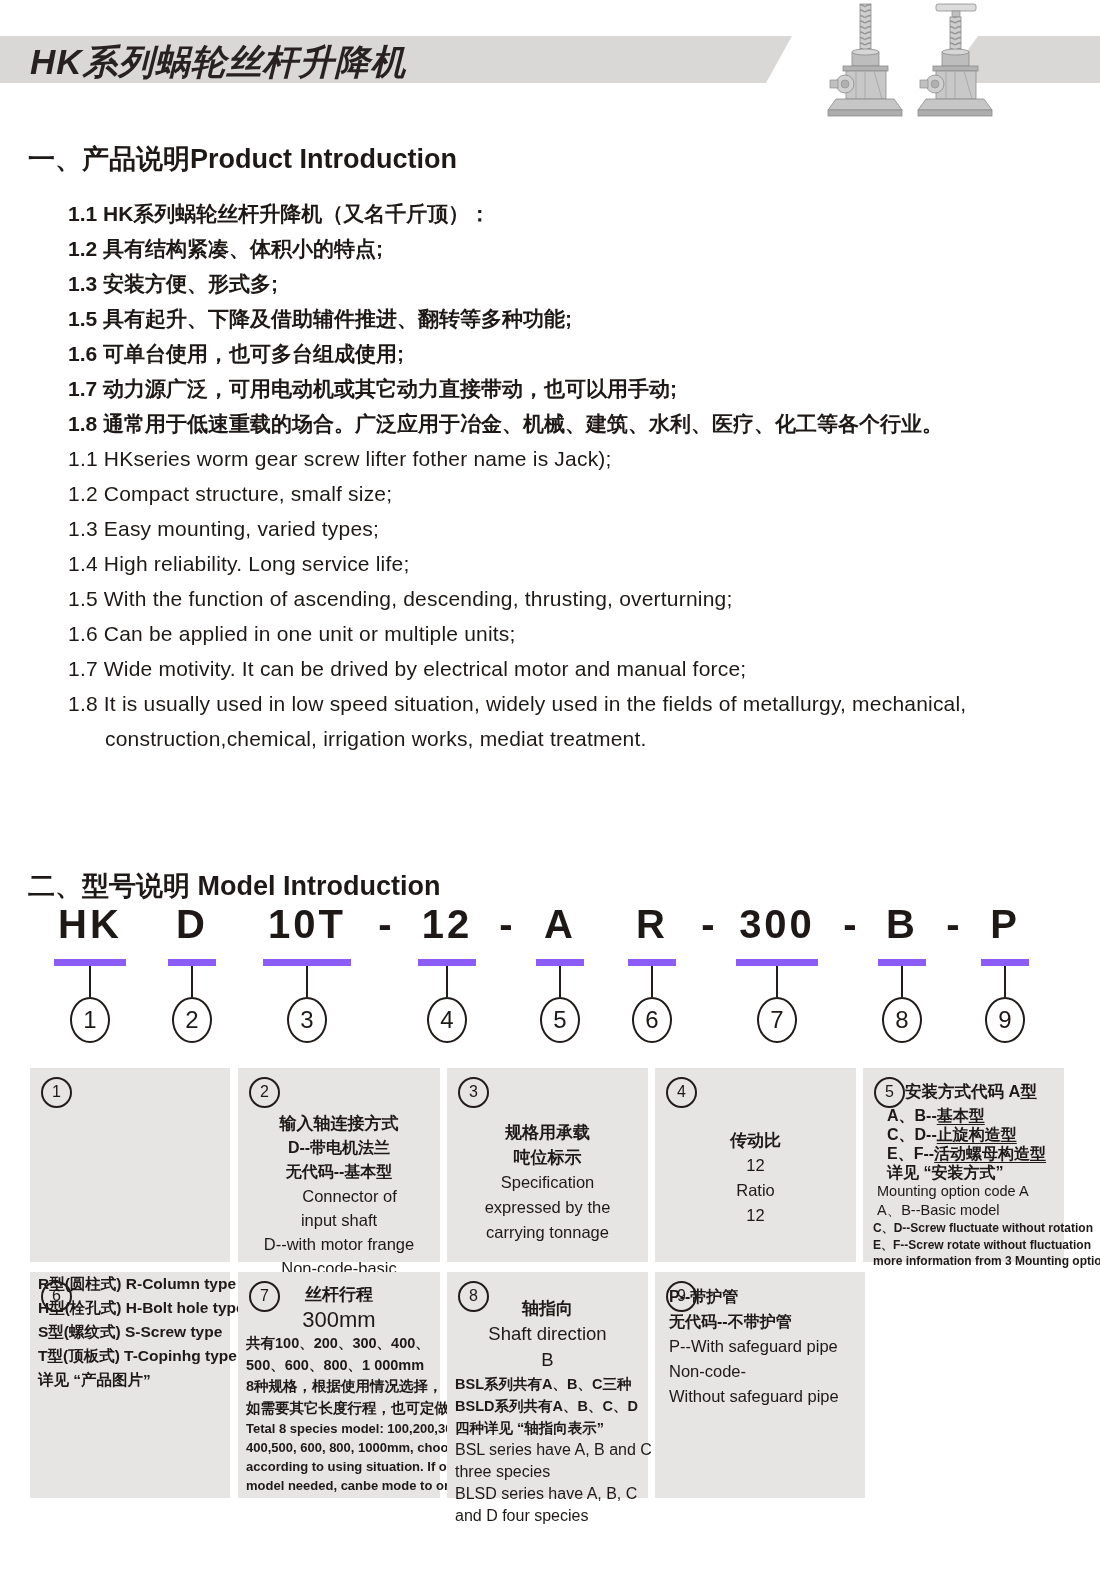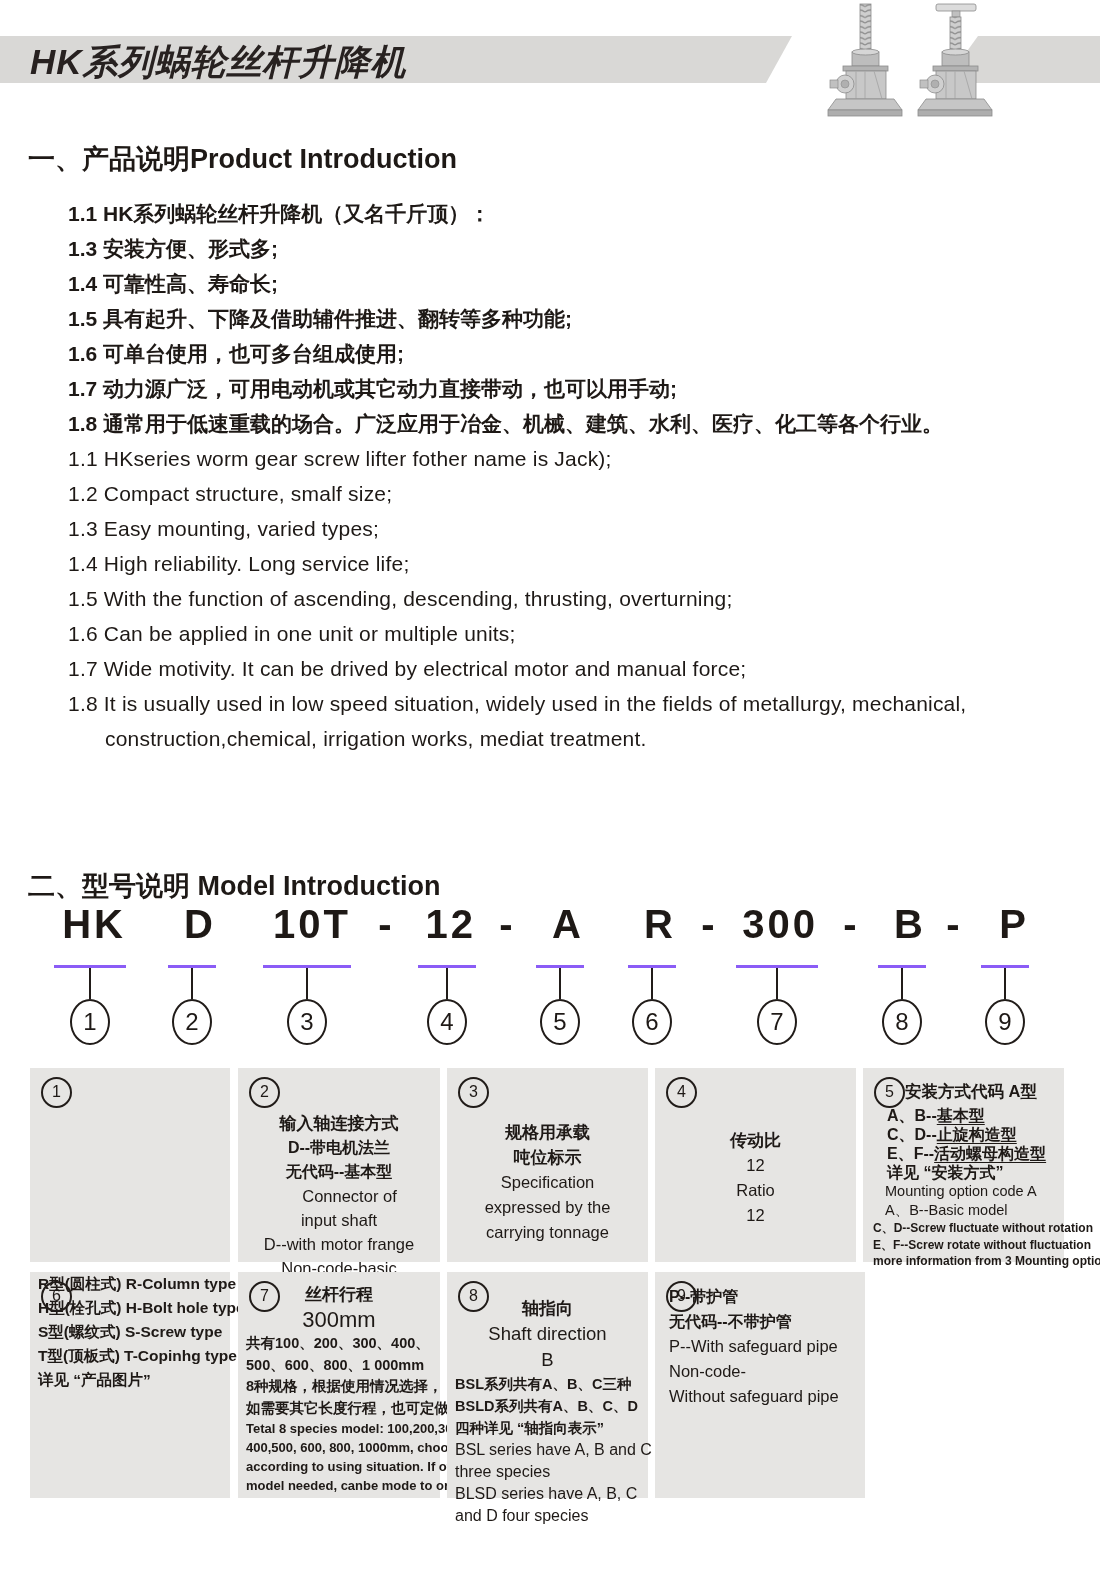--- a/index.html
+++ b/index.html
@@ -22,41 +22,41 @@
   
   #intro-list{position:absolute;left:68px;top:196px;width:1010px;}
   .li{line-height:35px;height:35px;font-size:21px;white-space:nowrap;}
   .li.cn{font-weight:bold;}
   .li.en{font-weight:normal;letter-spacing:0.2px;}
   .li.cont{padding-left:37px;}
 
   
   #model{position:absolute;left:0;top:902px;width:1100px;height:145px;}
   .seg{position:absolute;top:0;display:flex;flex-direction:column;align-items:center;}
-  .seg .code{display:block;width:100%;text-align:right;font-size:40px;font-weight:bold;
-        line-height:44px;letter-spacing:3px;border-bottom:3px solid #8b5cf6;padding-bottom:19px;}
+  .seg .code{display:block;width:100%;text-align:center;font-size:40px;font-weight:bold;
+        line-height:44px;letter-spacing:3px;border-bottom:7px solid #8b5cf6;padding-bottom:13px;}
   .seg .vline{width:2px;height:31px;background:#211c19;}
   .seg .circ9{width:36px;height:42px;border:2px solid #211c19;border-radius:50%;
         display:flex;align-items:center;justify-content:center;font-size:24px;}
   .dash{position:absolute;top:0;width:24px;text-align:center;font-size:40px;
         font-weight:bold;line-height:44px;}
 
   
   .gbox{position:absolute;background:#e6e5e3;}
   .circnum{position:absolute;left:11px;top:9px;width:27px;height:27px;border:2px solid #211c19;
         border-radius:50%;text-align:center;line-height:26px;font-size:16px;background:transparent;}
   .center{text-align:center;}
   .bt{font-weight:bold;font-size:17px;line-height:25px;}
   .bcn{font-weight:bold;font-size:16px;line-height:25px;}
   .ben{font-weight:normal;font-size:16.5px;line-height:25px;}
 
   
   #b5 .b5title{margin:10px 4px 2px 42px;font-weight:bold;font-size:16.5px;line-height:26px;white-space:nowrap;}
   #b5 .bcn5{font-weight:bold;font-size:16px;line-height:19px;padding-left:24px;white-space:nowrap;}
-  #b5 .ben5{font-weight:normal;font-size:14.5px;line-height:19px;padding-left:22px;white-space:nowrap;}
+  #b5 .ben5{font-weight:normal;font-size:14.5px;line-height:19px;padding-left:14px;white-space:nowrap;}
   #b5 .bsm5{font-weight:600;font-size:12px;line-height:16.5px;padding-left:10px;white-space:nowrap;}
   .ul{text-decoration:underline;text-underline-offset:3px;}
 
   
   #b6 .mix{font-weight:600;font-size:15.5px;line-height:24px;padding-left:8px;white-space:nowrap;}
   .sub18{font-weight:normal;font-size:18.5px;line-height:26px;}
 
   
   #b7 .t7{margin-top:10px;}
   #b7 .big{font-weight:normal;font-size:22px;line-height:26px;}
@@ -115,22 +115,22 @@
       <rect x="-2" y="78" width="8" height="8" fill="#c0c0c0" stroke="#8c8c8c" stroke-width="0.7"></rect>
       <polygon points="4,97 62,97 70,108 -4,108" fill="#c6c6c6" stroke="#8c8c8c" stroke-width="0.8"></polygon>
       <rect x="-4" y="108" width="74" height="6" fill="#aeaeae" stroke="#8c8c8c" stroke-width="0.8"></rect>
     </g>
   </svg>
 
   <div class="h1" id="h-sec1">一、产品说明Product Introduction</div>
 
   <div id="intro-list">
     <div class="li cn">1.1 HK系列蜗轮丝杆升降机（又名千斤顶）：</div>
+    <div class="li cn">1.2 具有结构紧凑、体积小的特点;</div>
     <div class="li cn">1.3 安装方便、形式多;</div>
-    <div class="li cn">1.4 可靠性高、寿命长;</div>
     <div class="li cn">1.5 具有起升、下降及借助辅件推进、翻转等多种功能;</div>
     <div class="li cn">1.6 可单台使用，也可多台组成使用;</div>
     <div class="li cn">1.7 动力源广泛，可用电动机或其它动力直接带动，也可以用手动;</div>
     <div class="li cn">1.8 通常用于低速重载的场合。广泛应用于冶金、机械、建筑、水利、医疗、化工等各个行业。</div>
     <div class="li en">1.1 HKseries worm gear screw lifter fother name is Jack);</div>
     <div class="li en">1.2 Compact structure, smalf size;</div>
     <div class="li en">1.3 Easy mounting, varied types;</div>
     <div class="li en">1.4 High reliability. Long service life;</div>
     <div class="li en">1.5 With the function of ascending, descending, thrusting, overturning;</div>
     <div class="li en">1.6 Can be applied in one unit or multiple units;</div>

